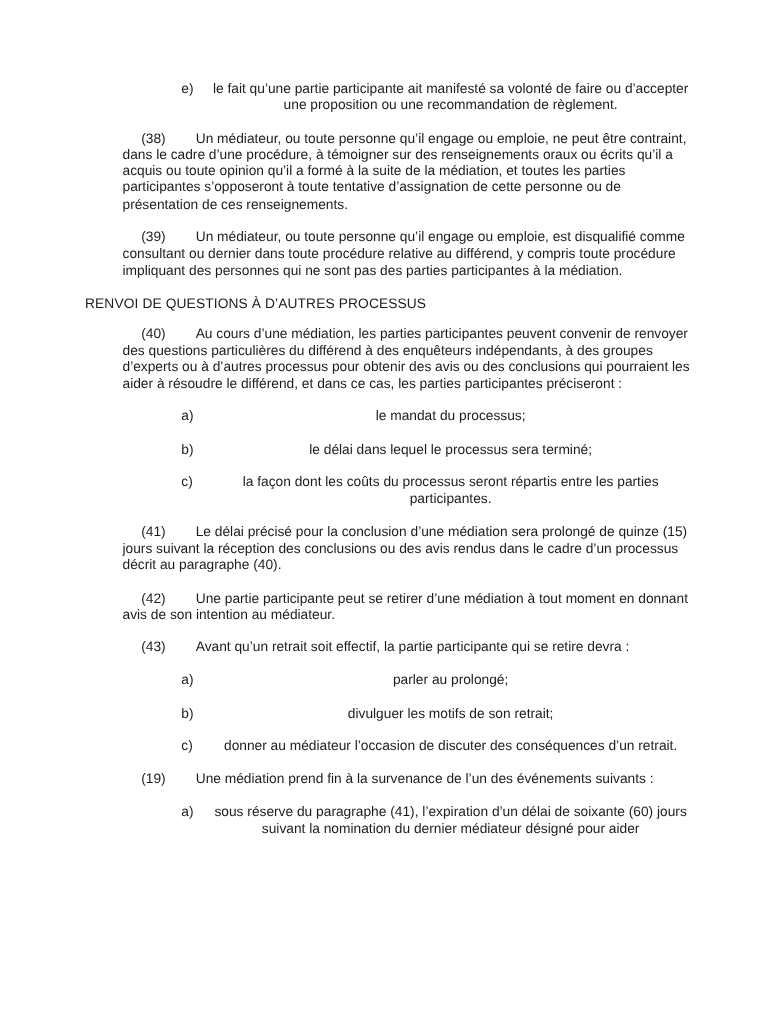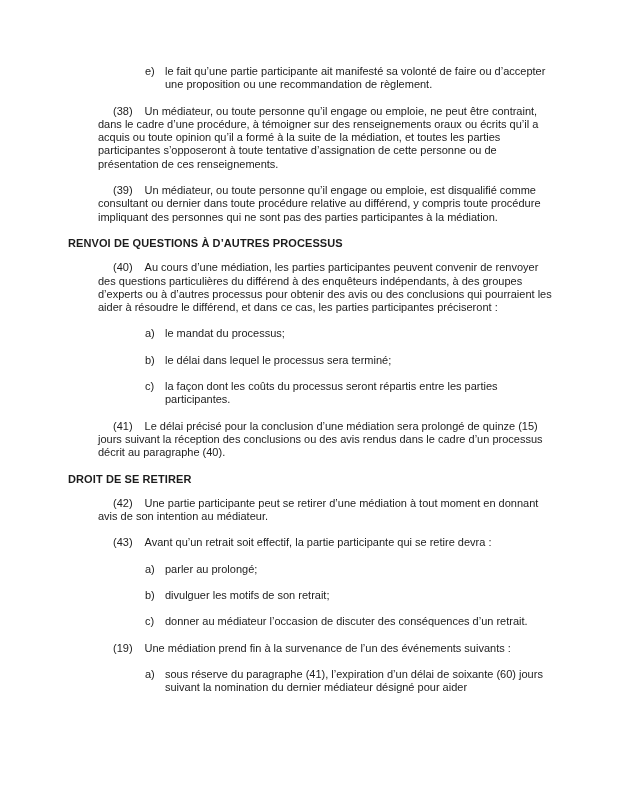--- a/index.html
+++ b/index.html
@@ -20,40 +20,41 @@
     font-family: "Liberation Sans", "DejaVu Sans", sans-serif;
     color: #1c1c1c;
   }
   .content {
     padding: 65px 68px 0 68px;
     font-size: 11px;
     line-height: 13.3px;
     text-align: left;
   }
   .doc-heading {
-    font-weight: 700;
+    font-weight: 400;
     margin: 0 0 11px 0;
     letter-spacing: 0.1px;
   }
   .doc-paragraph {
     margin: 0 0 13px 30px;
     text-indent: 15px;
   }
   .pnum {
-    padding-right: 12px;
+    padding-right: 24px;
   }
   .doc-list-item {
     display: flex;
     margin: 0 0 13px 77px;
   }
   .li-marker {
     flex: 0 0 20px;
   }
   .li-text {
     flex: 1;
+    text-align: center;
   }
 </style>
 </head>
 <body>
 
 <div class="page">
   <div class="content" id="doc-content">
       <div class="doc-list-item">
         <span class="li-marker">e)</span>
         <span class="li-text">le fait qu’une partie participante ait manifesté sa volonté de faire ou d’accepter une proposition ou une recommandation de règlement.</span>
@@ -68,21 +69,20 @@
       </div>
       <div class="doc-list-item">
         <span class="li-marker">b)</span>
         <span class="li-text">le délai dans lequel le processus sera terminé;</span>
       </div>
       <div class="doc-list-item">
         <span class="li-marker">c)</span>
         <span class="li-text">la façon dont les coûts du processus seront répartis entre les parties participantes.</span>
       </div>
       <p class="doc-paragraph"><span class="pnum">(41)</span><span class="ptext">Le délai précisé pour la conclusion d’une médiation sera prolongé de quinze (15) jours suivant la réception des conclusions ou des avis rendus dans le cadre d’un processus décrit au paragraphe (40).</span></p>
-      <div class="doc-heading">DROIT DE SE RETIRER</div>
       <p class="doc-paragraph"><span class="pnum">(42)</span><span class="ptext">Une partie participante peut se retirer d’une médiation à tout moment en donnant avis de son intention au médiateur.</span></p>
       <p class="doc-paragraph"><span class="pnum">(43)</span><span class="ptext">Avant qu’un retrait soit effectif, la partie participante qui se retire devra :</span></p>
       <div class="doc-list-item">
         <span class="li-marker">a)</span>
         <span class="li-text">parler au prolongé;</span>
       </div>
       <div class="doc-list-item">
         <span class="li-marker">b)</span>
         <span class="li-text">divulguer les motifs de son retrait;</span>
       </div>

